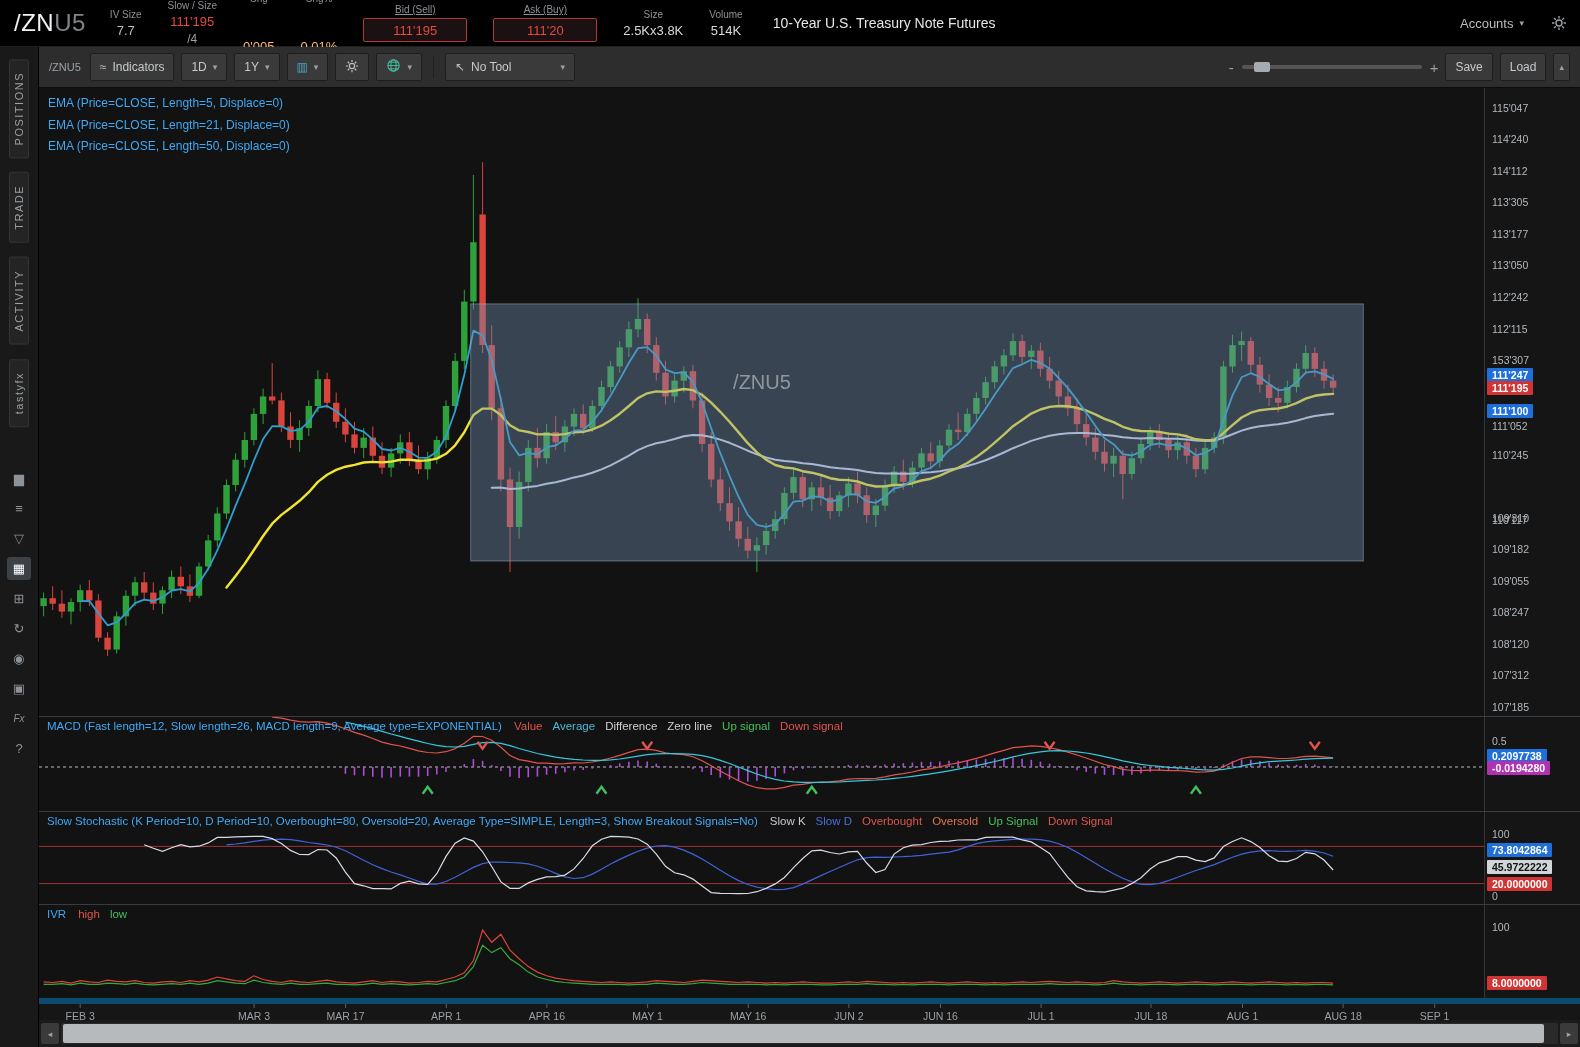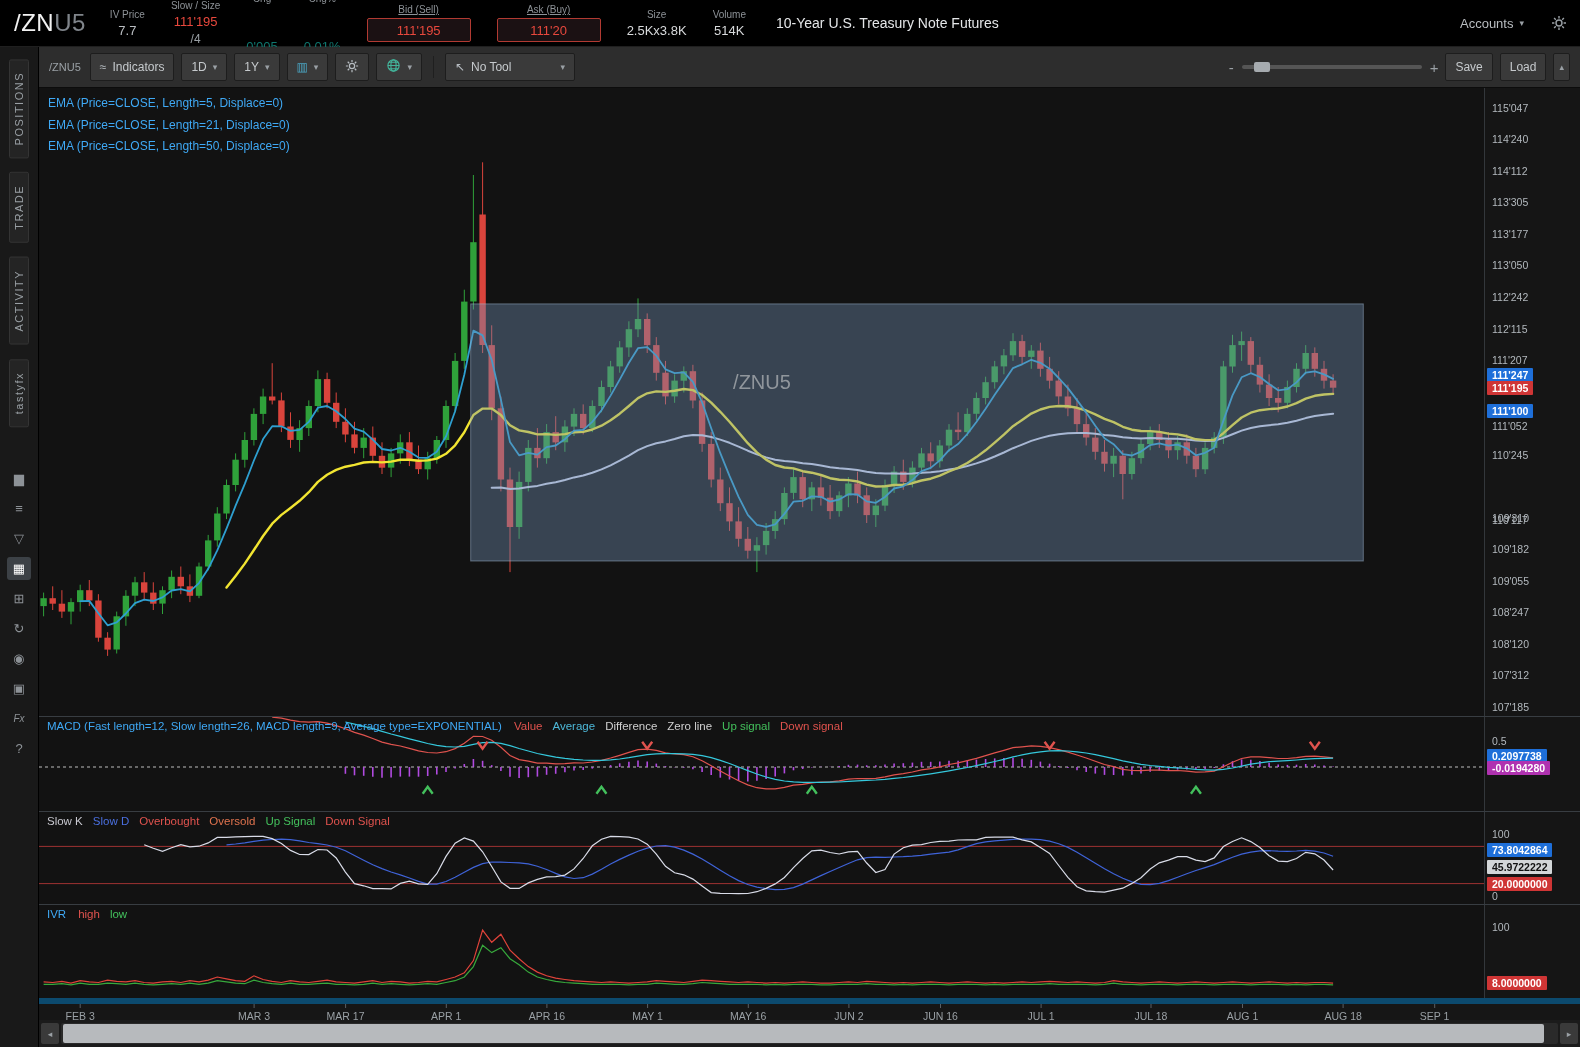--- a/index.html
+++ b/index.html
@@ -9,21 +9,21 @@
   
   header.quote{height:46px;flex:0 0 46px;display:flex;align-items:center;background:#000;border-bottom:1px solid #1f1f1f;padding:0 10px 0 14px;gap:24px;}
   .symbol{font-size:24px;letter-spacing:.5px;white-space:nowrap;}
   .symbol .root{color:#f2f2f2;}
   .symbol .suffix{color:#7f848a;}
   .stat{display:flex;flex-direction:column;align-items:center;gap:3px;white-space:nowrap;}
   .stat .lbl{font-size:10px;color:#8d9297;}
   .stat .lbl.link{text-decoration:underline;}
   .stat .val{font-size:13px;}
   .c-red{color:#e8483d;}
-  .c-green{color:#0f766e;margin-top:32px;}
+  .c-green{color:#fdba74;margin-top:32px;}
   .c-gray{color:#b9bdc1;}
   .c-light{color:#d8dadc;}
   .sfx{color:#9aa0a5;font-size:12px;}
   .quote-box{border:1px solid #b23a32;background:#1b1113;border-radius:2px;min-width:86px;text-align:center;padding:2px 8px;}
   .desc{font-size:14px;color:#e4e6e8;white-space:nowrap;margin-left:6px;}
   .hspacer{flex:1;}
   .accounts{display:flex;align-items:center;gap:6px;color:#b9bdc1;font-size:13px;cursor:pointer;margin-left:25px;}
   .caret{font-size:9px;color:#9aa0a5;}
   .icon-btn{width:22px;height:22px;display:flex;align-items:center;justify-content:center;}
 
@@ -75,21 +75,21 @@
 <body>
 
 <div class="app">
 
   <header class="quote">
     <div class="symbol">
       <span class="root">/ZN</span><span class="suffix">U5</span>
     </div>
     <div id="header-stats" style="display:flex;align-items:center;gap:26px;">
         <div class="stat">
-          <div class="lbl">IV Price</div>
+          <div class="lbl">IV Size</div>
           <span class="val c-gray">7.7</span>
         </div>
         <div class="stat">
           <div class="lbl">Slow / Size</div>
           <span class="val c-red">111'195</span>
           <span class="sfx"> /4</span>
         </div>
         <div class="stat">
           <div class="lbl">Chg</div>
           <span class="val c-green">0'005</span>
@@ -520,21 +520,21 @@
           </div>
           <div class="axis">
               <div class="axlbl" style="top: 20.0106px;">115'047</div>
               <div class="axlbl" style="top: 51.4106px;">114'240</div>
               <div class="axlbl" style="top: 83.0479px;">114'112</div>
               <div class="axlbl" style="top: 114.448px;">113'305</div>
               <div class="axlbl" style="top: 146.085px;">113'177</div>
               <div class="axlbl" style="top: 177.485px;">113'050</div>
               <div class="axlbl" style="top: 209.122px;">112'242</div>
               <div class="axlbl" style="top: 240.522px;">112'115</div>
-              <div class="axlbl" style="top: 272.16px;">111'207</div>
+              <div class="axlbl" style="top: 272.16px;">153'307</div>
               <div class="axlbl" style="top: 338px;">111'052</div>
               <div class="axlbl" style="top: 366.518px;">110'245</div>
               <div class="axlbl" style="top: 389px; margin-top: 43px;">110'117</div>
               <div class="axlbl" style="top: 429.555px; text-align: right;">109'310</div>
               <div class="axlbl" style="top: 461.192px;">109'182</div>
               <div class="axlbl" style="top: 492.592px;">109'055</div>
               <div class="axlbl" style="top: 524.23px;">108'247</div>
               <div class="axlbl" style="top: 555.63px;">108'120</div>
               <div class="axlbl" style="top: 587.267px;">107'312</div>
               <div class="axlbl" style="top: 618.667px;">107'185</div>
@@ -689,20 +689,21 @@
 
         <div class="panel" id="panel-stoch">
           <div class="plotwrap">
               <svg class="plot" width="1445" height="92">
                 <line x1="0" y1="34.4" x2="1445" y2="34.4" stroke="#9e3232" stroke-width="1"></line>
                 <line x1="0" y1="71.6" x2="1445" y2="71.6" stroke="#9e3232" stroke-width="1"></line>
                 <path d="M187.5 32.8 L196.6 32.0 L205.8 30.8 L214.9 29.3 L224.1 28.1 L233.2 27.5 L242.4 27.2 L251.5 27.6 L260.6 28.8 L269.8 30.5 L278.9 31.7 L288.1 33.0 L297.2 35.2 L306.4 38.8 L315.5 43.5 L324.7 48.2 L333.8 52.7 L343.0 56.6 L352.1 60.0 L361.3 62.9 L370.4 66.0 L379.5 69.4 L388.7 72.1 L397.8 72.2 L407.0 69.5 L416.1 65.2 L425.3 60.2 L434.4 55.4 L443.6 51.7 L452.7 50.0 L461.9 50.1 L471.0 50.5 L480.1 50.9 L489.3 51.9 L498.4 54.2 L507.6 57.5 L516.7 61.4 L525.9 64.8 L535.0 66.5 L544.2 65.7 L553.3 62.1 L562.5 57.2 L571.6 52.0 L580.7 47.4 L589.9 43.1 L599.0 39.3 L608.2 36.1 L617.3 34.0 L626.5 33.7 L635.6 35.2 L644.8 38.1 L653.9 42.1 L663.1 47.0 L672.2 52.6 L681.3 58.2 L690.5 63.7 L699.6 68.6 L708.8 72.5 L717.9 75.1 L727.1 76.6 L736.2 77.6 L745.4 77.4 L754.5 75.6 L763.7 72.1 L772.8 67.9 L781.9 63.6 L791.1 59.5 L800.2 55.5 L809.4 51.5 L818.5 47.8 L827.7 45.7 L836.8 45.2 L846.0 45.4 L855.1 45.0 L864.3 44.7 L873.4 44.2 L882.5 43.4 L891.7 42.2 L900.8 41.2 L910.0 40.2 L919.1 37.9 L928.3 34.6 L937.4 31.6 L946.6 29.9 L955.7 28.9 L964.9 28.1 L974.0 27.3 L983.1 27.0 L992.3 27.1 L1001.4 27.7 L1010.6 29.1 L1019.7 31.7 L1028.9 35.4 L1038.0 40.3 L1047.2 45.7 L1056.3 51.2 L1065.5 56.7 L1074.6 61.7 L1083.8 66.3 L1092.9 69.9 L1102.0 72.4 L1111.2 72.7 L1120.3 71.3 L1129.5 68.6 L1138.6 65.2 L1147.8 61.7 L1156.9 58.5 L1166.1 55.6 L1175.2 52.6 L1184.4 48.9 L1193.5 45.3 L1202.6 42.2 L1211.8 40.1 L1220.9 38.8 L1230.1 38.7 L1239.2 39.1 L1248.4 39.3 L1257.5 39.0 L1266.7 38.4 L1275.8 39.1 L1285.0 41.0 L1294.1 44.2 " stroke="#3f63d8" stroke-width="1.2" fill="none"></path>
                 <path d="M105.2 32.8 L114.3 36.3 L123.5 39.4 L132.6 35.8 L141.8 32.6 L150.9 34.9 L160.0 34.2 L169.2 30.9 L178.3 25.4 L187.5 25.3 L196.6 24.9 L205.8 24.6 L214.9 24.3 L224.1 24.3 L233.2 26.6 L242.4 31.5 L251.5 38.4 L260.6 42.5 L269.8 42.6 L278.9 37.5 L288.1 38.0 L297.2 46.0 L306.4 60.1 L315.5 71.7 L324.7 73.8 L333.8 76.6 L343.0 76.6 L352.1 76.9 L361.3 71.4 L370.4 69.2 L379.5 71.9 L388.7 72.4 L397.8 61.7 L407.0 44.4 L416.1 31.2 L425.3 26.0 L434.4 29.1 L443.6 39.8 L452.7 54.5 L461.9 69.9 L471.0 76.3 L480.1 76.4 L489.3 70.9 L498.4 67.4 L507.6 64.9 L516.7 64.6 L525.9 63.1 L535.0 56.9 L544.2 46.5 L553.3 33.8 L562.5 27.2 L571.6 24.4 L580.7 24.7 L589.9 25.1 L599.0 27.0 L608.2 32.2 L617.3 42.2 L626.5 54.3 L635.6 60.8 L644.8 62.8 L653.9 67.1 L663.1 74.0 L672.2 80.6 L681.3 81.3 L690.5 81.5 L699.6 81.6 L708.8 81.5 L717.9 79.7 L727.1 76.4 L736.2 71.9 L745.4 65.5 L754.5 55.6 L763.7 46.5 L772.8 38.8 L781.9 38.1 L791.1 40.5 L800.2 42.0 L809.4 39.8 L818.5 39.3 L827.7 51.0 L836.8 60.5 L846.0 57.5 L855.1 42.1 L864.3 35.7 L873.4 33.1 L882.5 32.7 L891.7 30.5 L900.8 29.4 L910.0 29.1 L919.1 28.0 L928.3 27.8 L937.4 27.8 L946.6 25.3 L955.7 25.1 L964.9 25.0 L974.0 25.2 L983.1 27.9 L992.3 29.9 L1001.4 35.6 L1010.6 41.5 L1019.7 53.5 L1028.9 65.3 L1038.0 74.7 L1047.2 78.9 L1056.3 79.6 L1065.5 80.1 L1074.6 78.2 L1083.8 76.2 L1092.9 71.4 L1102.0 65.8 L1111.2 57.0 L1120.3 50.8 L1129.5 48.1 L1138.6 44.6 L1147.8 44.7 L1156.9 48.1 L1166.1 49.6 L1175.2 45.9 L1184.4 34.5 L1193.5 29.5 L1202.6 25.8 L1211.8 29.6 L1220.9 35.6 L1230.1 43.7 L1239.2 49.1 L1248.4 49.6 L1257.5 46.5 L1266.7 40.3 L1275.8 41.8 L1285.0 48.0 L1294.1 58.0 " stroke="#d9dce8" stroke-width="1.2" fill="none"></path>
               </svg>
             <div class="study-header" id="stoch-header">
+                <span style="color: rgb(63, 169, 245);">Slow Stochastic (K Period=10, D Period=10, Overbought=80, Oversold=20, Average Type=SIMPLE, Length=3, Show Breakout Signals=No)</span>
                 <span class="leg">
                   <span style="color: rgb(200, 200, 208);">Slow K</span>
                   <span style="color: rgb(74, 111, 224);">Slow D</span>
                   <span style="color: rgb(224, 83, 78);">Overbought</span>
                   <span style="color: rgb(224, 115, 78);">Oversold</span>
                   <span style="color: rgb(67, 192, 92);">Up Signal</span>
                   <span style="color: rgb(224, 83, 78);">Down Signal</span>
                 </span>
               </div>
           </div>

